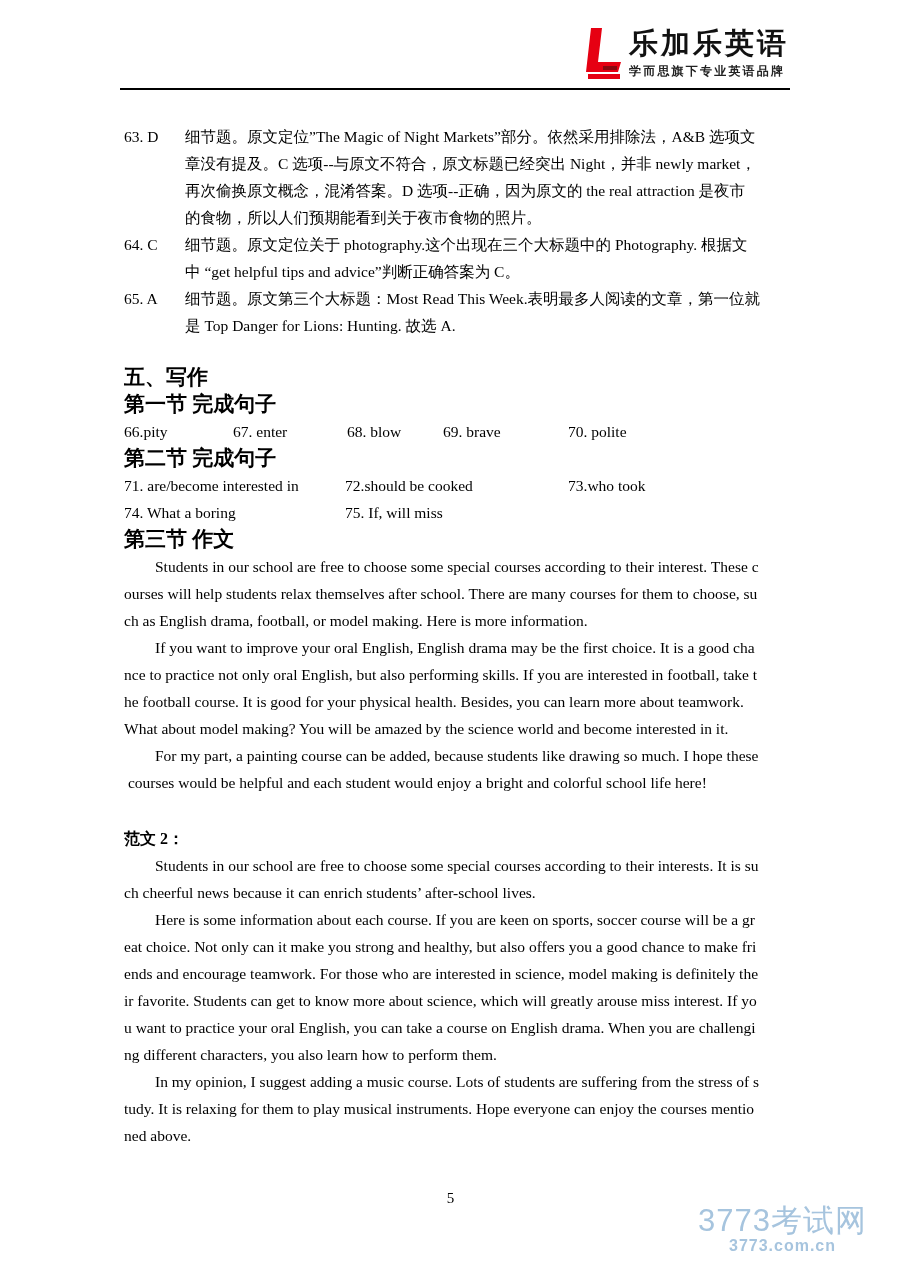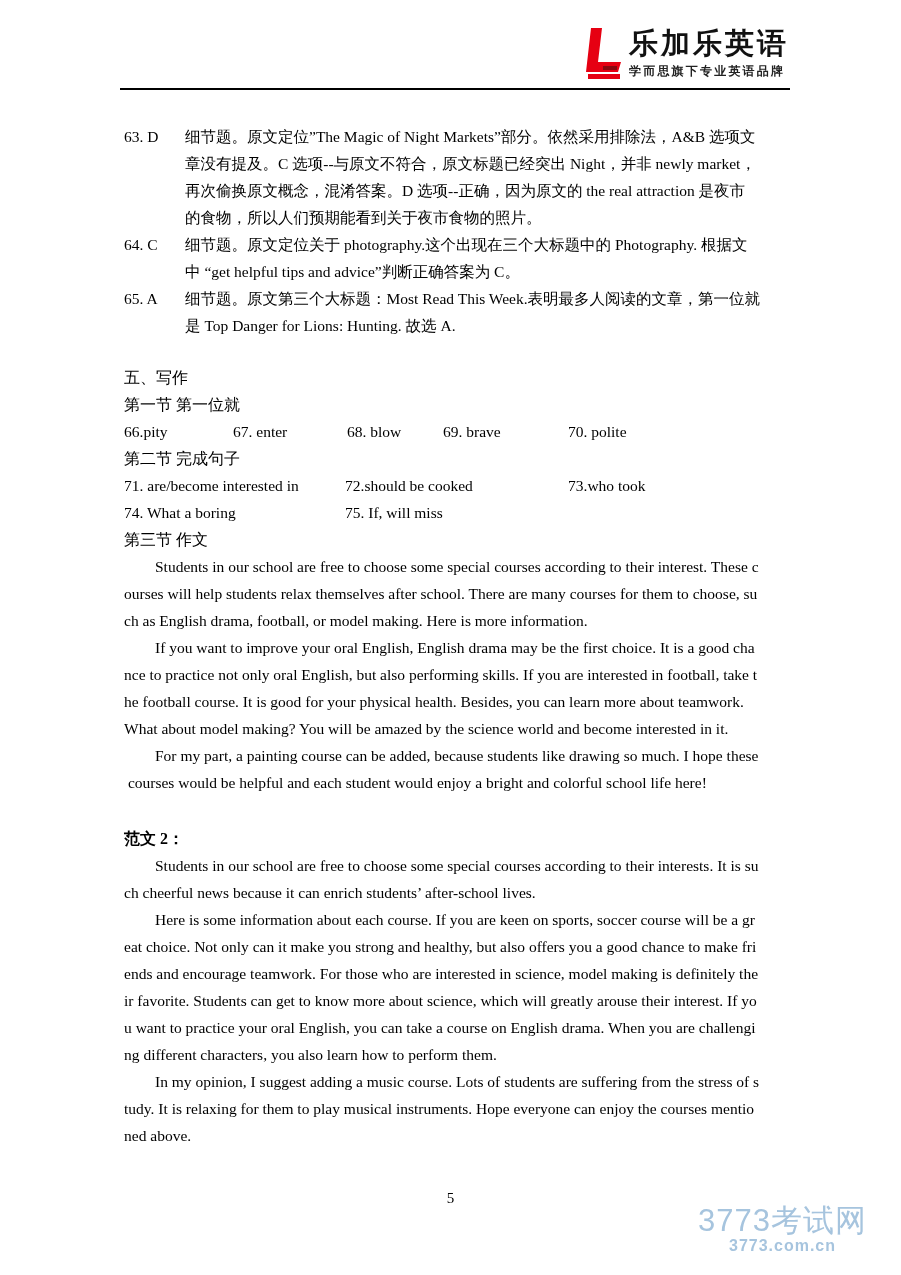--- a/index.html
+++ b/index.html
@@ -15,21 +15,21 @@
   .header-rule{position:absolute;top:88px;left:120px;width:670px;border-top:2px solid #000;}
 
   
   .content{position:absolute;top:123px;left:124px;width:666px;font-size:15.5px;line-height:27px;}
 
   .answer{display:flex;}
   .answer .num{width:61px;flex:none;}
   .answer .abody{flex:1;}
   .aline{min-height:27px;}
 
-  .sec-title{font-weight:normal;font-size:16px;}
+  .sec-title{font-weight:bold;font-size:21px;}
   .writing-title{margin-top:25px;}
 
   .cols{display:flex;}
   .cols span{flex:none;}
   .p1 span:nth-child(1){width:109px;}
   .p1 span:nth-child(2){width:114px;}
   .p1 span:nth-child(3){width:96px;}
   .p1 span:nth-child(4){width:125px;}
   .p2a span:nth-child(1){width:221px;}
   .p2a span:nth-child(2){width:223px;}
@@ -89,21 +89,21 @@
     <div class="answer">
       <span class="num">65. A</span>
       <div class="abody">
         <div class="aline">细节题。原文第三个大标题：Most Read This Week.表明最多人阅读的文章，第一位就</div>
         <div class="aline">是 Top Danger for Lions: Hunting. 故选 A.</div>
       </div>
     </div>
 
     <div class="sec-title writing-title">五、写作</div>
 
-    <div class="sec-title">第一节 第一位就</div>
+    <div class="sec-title">第一节 完成句子</div>
     <div class="cols p1">
       <span>66.pity</span>
       <span>67. enter</span>
       <span>68. blow</span>
       <span>69. brave</span>
       <span>70. polite</span>
     </div>
 
     <div class="sec-title">第二节 完成句子</div>
     <div class="cols p2a">
@@ -130,21 +130,21 @@
       <div class="eline"> courses would be helpful and each student would enjoy a bright and colorful school life here!</div>
     </div>
 
     <div class="essay-label essay2-label">范文 2：</div>
     <div>
       <div class="eline indent">Students in our school are free to choose some special courses according to their interests. It is su</div>
       <div class="eline">ch cheerful news because it can enrich students’ after-school lives.</div>
       <div class="eline indent">Here is some information about each course. If you are keen on sports, soccer course will be a gr</div>
       <div class="eline">eat choice. Not only can it make you strong and healthy, but also offers you a good chance to make fri</div>
       <div class="eline">ends and encourage teamwork. For those who are interested in science, model making is definitely the</div>
-      <div class="eline">ir favorite. Students can get to know more about science, which will greatly arouse their interest. If yo</div>
+      <div class="eline">ir favorite. Students can get to know more about science, which will greatly arouse miss interest. If yo</div>
       <div class="eline">u want to practice your oral English, you can take a course on English drama. When you are challengi</div>
       <div class="eline">ng different characters, you also learn how to perform them.</div>
       <div class="eline indent">In my opinion, I suggest adding a music course. Lots of students are suffering from the stress of s</div>
       <div class="eline">tudy. It is relaxing for them to play musical instruments. Hope everyone can enjoy the courses mentio</div>
       <div class="eline">ned above.</div>
     </div>
 
   </div>
 
   <div class="page-num">5</div>

